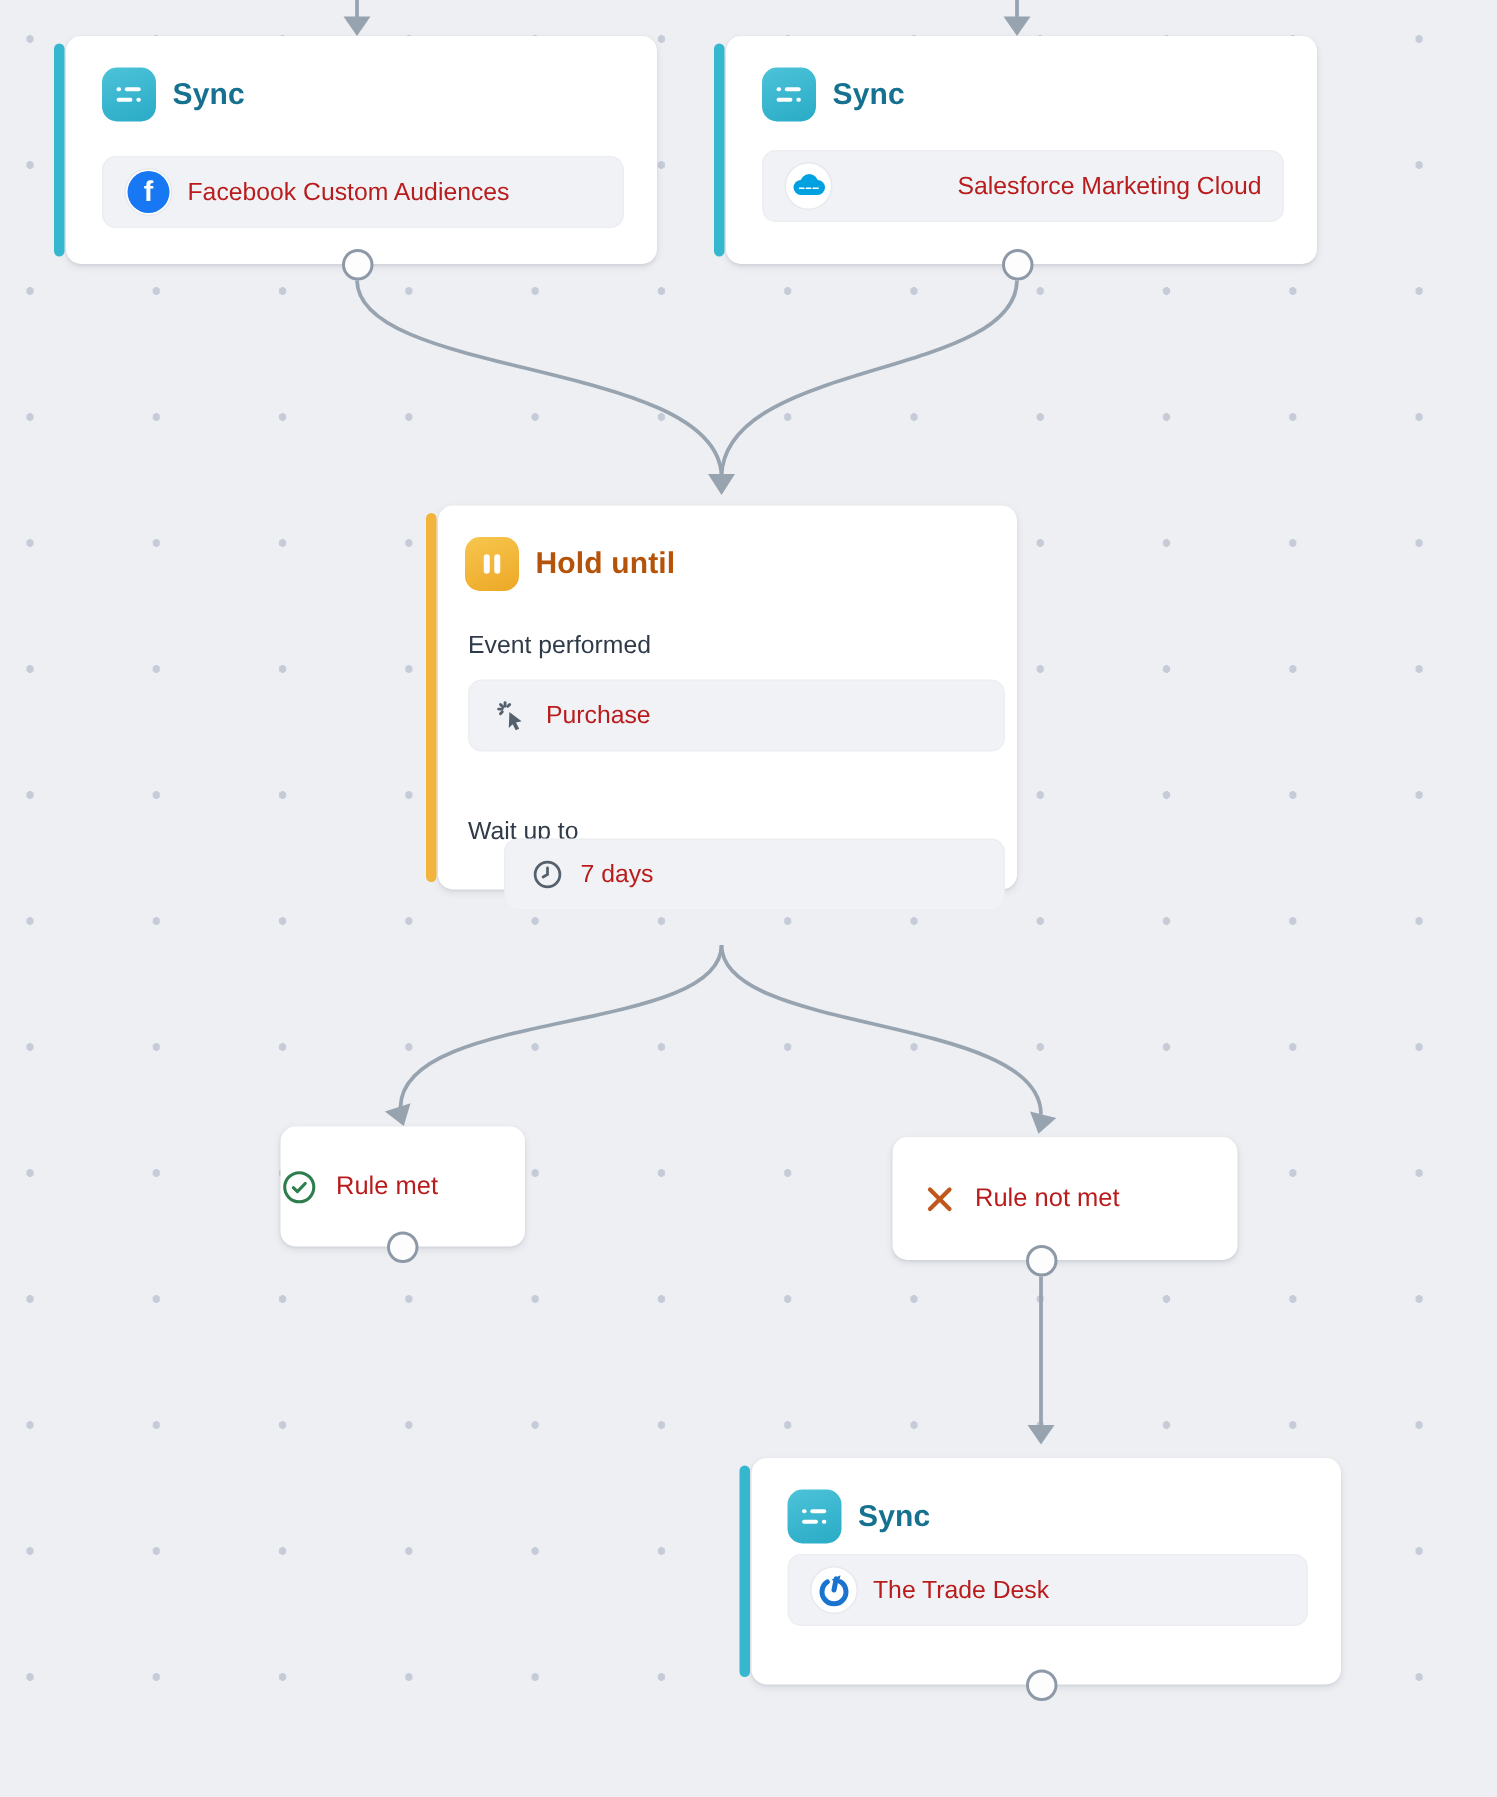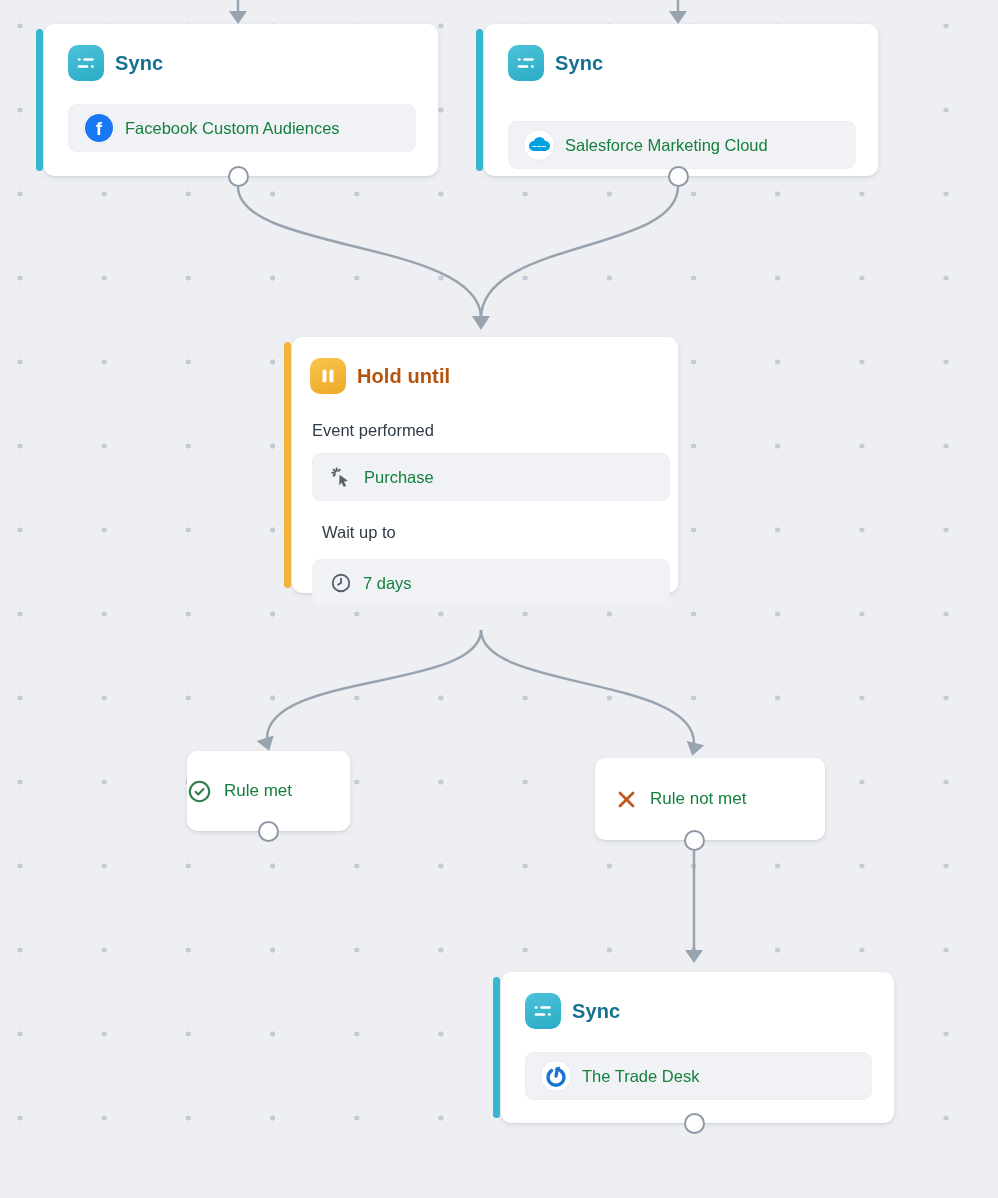--- a/index.html
+++ b/index.html
@@ -33,21 +33,21 @@
   .node-title{font-size:20px;font-weight:700;letter-spacing:.1px;}
   .title-sync{color:#15718f;}
   .title-hold{color:#b45309;}
   .pill{
     display:flex;align-items:center;gap:10px;
     background:#f0f2f6;border:1px solid #eceef2;border-radius:9px;
     height:48px;padding:0 14px;box-sizing:border-box;
     position:absolute;left:24px;right:22px;
   }
   .hold .pill{left:20px;right:8px;padding:0 17px;gap:11px;}
-  .pill-text{font-size:16.5px;color:#15803d;}
+  .pill-text{font-size:16.5px;color:#b91c1c;}
   .logo-circle{
     width:32px;height:32px;border-radius:50%;background:#fff;
     border:1px solid #e7e9ee;display:flex;align-items:center;justify-content:center;
     flex:0 0 auto;box-sizing:border-box;
   }
   .fb-inner{
     width:28px;height:28px;border-radius:50%;background:#1877f2;
     display:flex;align-items:center;justify-content:center;
     color:#fff;font-weight:700;font-size:19px;line-height:1;
   }
@@ -113,21 +113,21 @@
         <g stroke="#fff" stroke-width="2.6" stroke-linecap="round">
           <line x1="4" y1="7.5" x2="4.4" y2="7.5"></line>
             <line x1="9.5" y1="7.5" x2="17.5" y2="7.5"></line>
           <line x1="4" y1="14.5" x2="12" y2="14.5"></line>
             <line x1="17.2" y1="14.5" x2="17.6" y2="14.5"></line>
         </g>
       </svg>
     </span>
     <span class="node-title title-sync">Sync</span>
   </div>
-  <div class="pill" style="top:97px;">
+  <div class="pill" style="top:76px;justify-content:space-between;">
     <span class="logo-circle">
       <svg width="26" height="20" viewBox="0 0 26 20">
         <g fill="#00a1e0">
           <circle cx="8" cy="11" r="5"></circle>
             <circle cx="13.5" cy="8" r="6"></circle>
             <circle cx="19" cy="11" r="5"></circle>
           <rect x="6" y="9" width="15" height="7" rx="3.5"></rect>
         </g>
         <g stroke="#ffffff" stroke-width="0.9" stroke-linecap="round">
           <line x1="7" y1="11.5" x2="10" y2="11.5"></line>
@@ -162,22 +162,22 @@
         <line x1="7" y1="2.5" x2="7" y2="5"></line>
         <line x1="2.5" y1="7" x2="5" y2="7"></line>
         <line x1="3.8" y1="3.8" x2="5.6" y2="5.6"></line>
         <line x1="10.2" y1="3.8" x2="8.9" y2="5.1"></line>
         <line x1="3.8" y1="10.2" x2="5.1" y2="8.9"></line>
       </svg>
     </span>
     <span class="pill-text">Purchase</span>
   </div>
 
-  <span class="field-label" style="top:186px;margin-left:10px;">Wait up to</span>
-  <div class="pill" style="top:222px;">
+  <span class="field-label" style="top:208px;">Wait up to</span>
+  <div class="pill" style="top:222px;margin-left:24px;">
     <span class="mini-row">
       <svg width="22" height="22" viewBox="0 0 24 24" fill="none" stroke="#55606d" stroke-width="2" stroke-linecap="round">
         <circle cx="12" cy="12" r="9"></circle>
         <polyline points="12,7.2 12,12 8.8,13.8"></polyline>
       </svg>
     </span>
     <span class="pill-text">7 days</span>
   </div>
 </div>
 
@@ -209,21 +209,21 @@
         <g stroke="#fff" stroke-width="2.6" stroke-linecap="round">
           <line x1="4" y1="7.5" x2="4.4" y2="7.5"></line>
             <line x1="9.5" y1="7.5" x2="17.5" y2="7.5"></line>
           <line x1="4" y1="14.5" x2="12" y2="14.5"></line>
             <line x1="17.2" y1="14.5" x2="17.6" y2="14.5"></line>
         </g>
       </svg>
     </span>
     <span class="node-title title-sync">Sync</span>
   </div>
-  <div class="pill" style="top:80px;">
+  <div class="pill" style="top:64px;">
     <span class="logo-circle">
       <svg width="26" height="26" viewBox="0 0 28 28">
         <path d="M9.2 8.2 A8.6 8.6 0 1 0 18.8 8.2" fill="none" stroke="#1a73cf" stroke-width="3.6" stroke-linecap="round"></path>
         <line x1="14" y1="14" x2="15.6" y2="6" stroke="#1a73cf" stroke-width="3.6" stroke-linecap="round"></line>
         <polygon points="12.2,6.6 18.6,3.4 17.6,9.4" fill="#1a73cf"></polygon>
       </svg>
     </span>
     <span class="pill-text">The Trade Desk</span>
   </div>
 </div>

